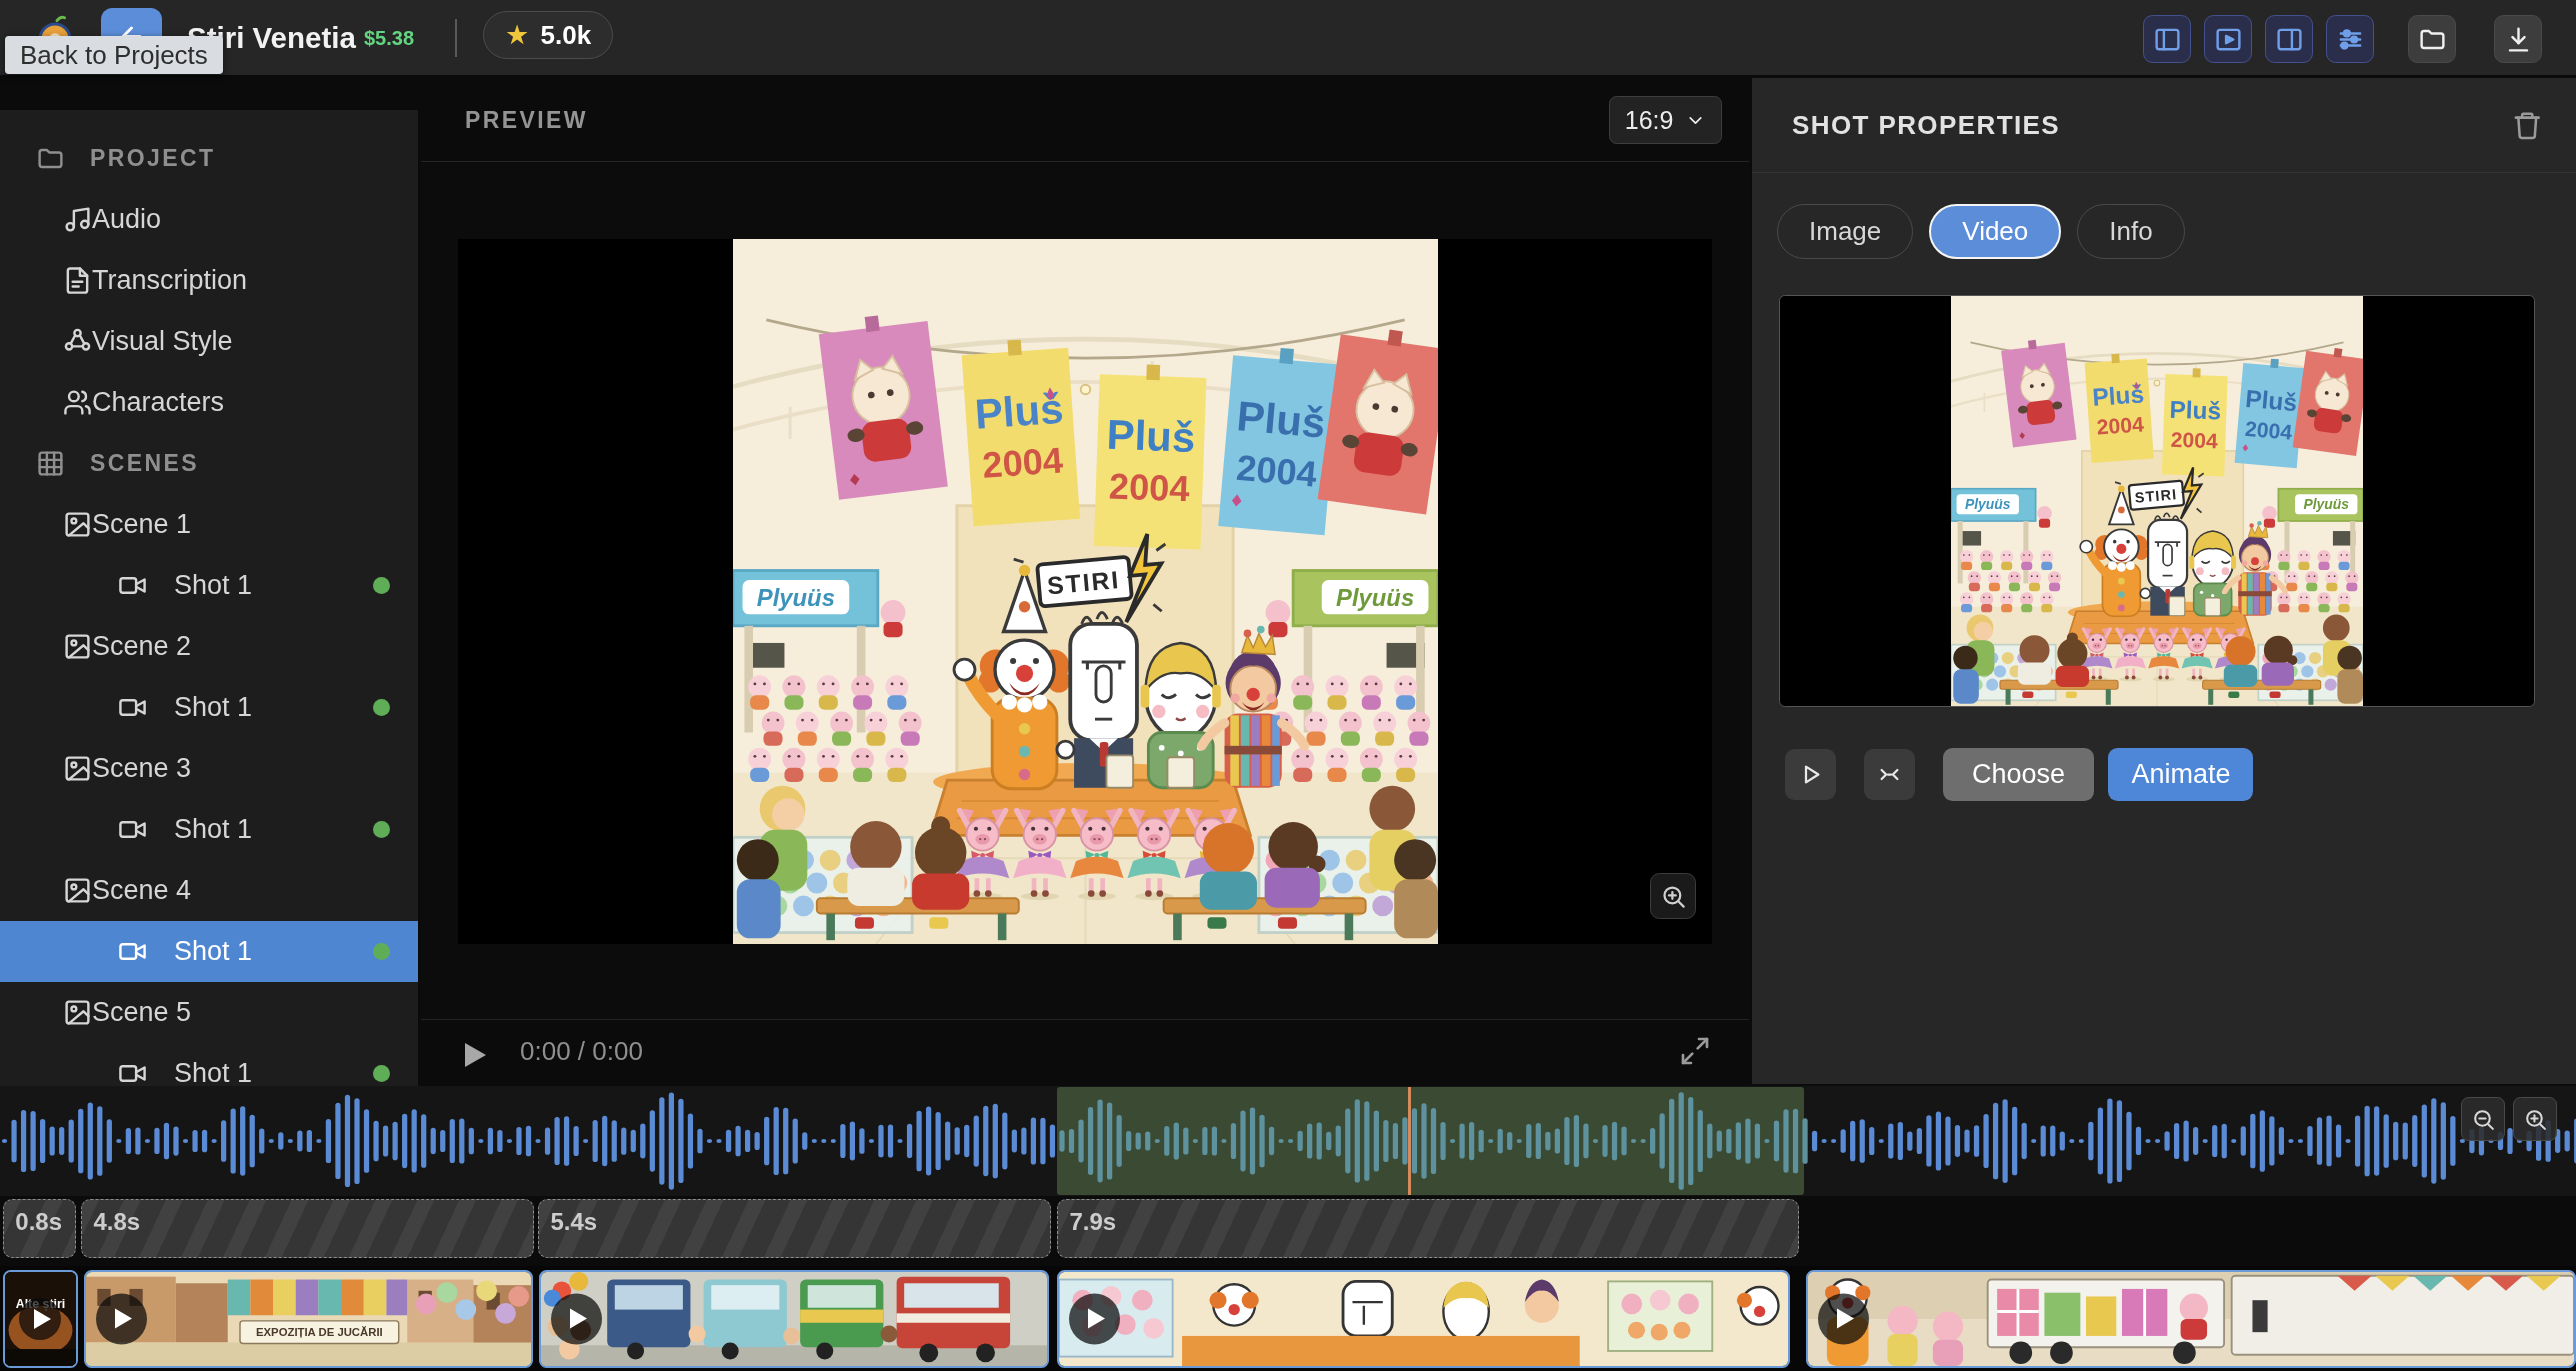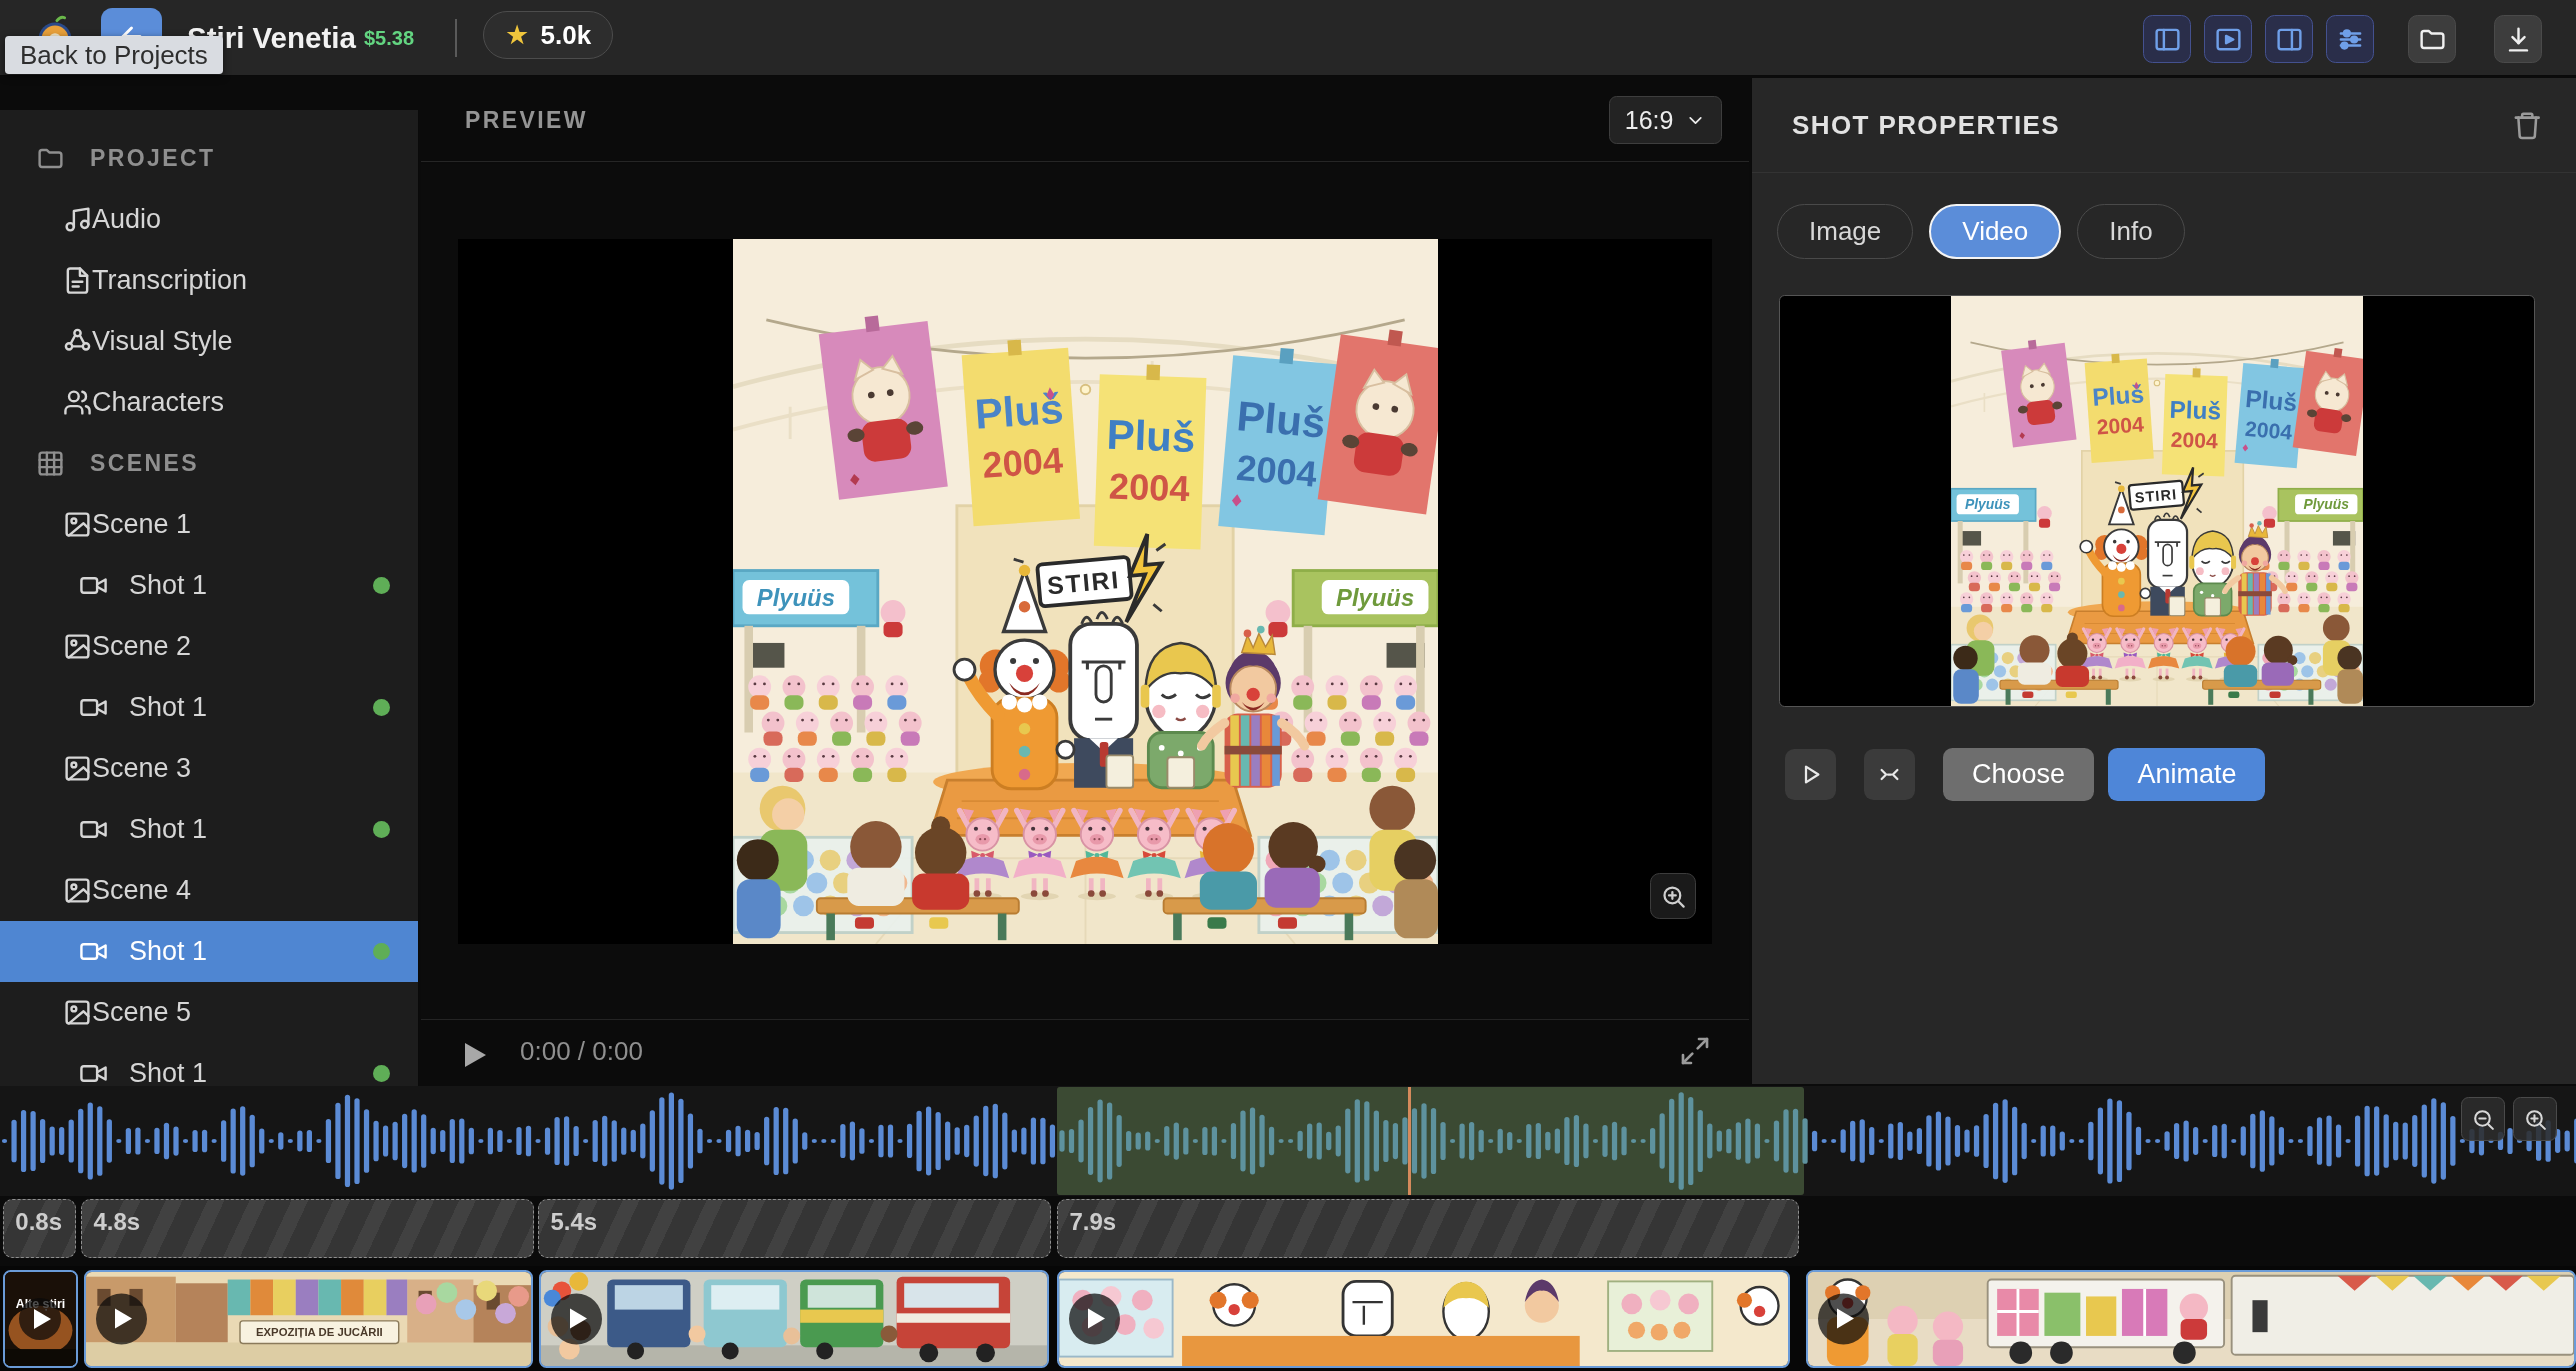--- a/index.html
+++ b/index.html
@@ -22,21 +22,21 @@
   .tb-blue { background:#2a2e4a; border:1.9px solid #44518f; color:#6f9fe8; }
   .tb-gray { background:#3d3d3d; border:1.9px solid #4a4a4a; color:#f0f0f0; }
 
   
   #sidebar { position:absolute; left:0; top:78px; width:419px; height:1006px; background:#1d1d1d; border-right:1.9px solid #0a0a0a;margin-top:32px; }
   .sb-row { position:relative; height:61px; display:flex; align-items:center; color:#d6d6d6; font-size:27px; }
   .sb-section { color:#8f8f8f; font-size:23px; font-weight:bold; letter-spacing:2.4px; }
   .sb-section .icon, .sb-row .icon { width:29px; height:29px; }
   .ind0 { padding-left:36px; gap:25px; }
   .ind1 { padding-left:63px; }
-  .ind2 { padding-left:79px; gap:21px; }
+  .ind2 { padding-left:118px; gap:27px; }
   .sb-row .dot { position:absolute; left:373px; width:17px; height:17px; border-radius:50%; background:#5fae57; }
   .sb-sel { background:#4f86d2; color:#fff; }
 
   
   #preview-panel { position:absolute; left:421px; top:78px; width:1328px; height:1006px; background:#0b0b0b; }
   #preview-header { position:absolute; left:0; top:0; width:100%; height:84px; border-bottom:1.9px solid #262626; }
   #preview-title { position:absolute; left:44px; top:0; line-height:84px; font-size:23px; font-weight:bold; letter-spacing:2.4px; color:#949494; }
   #aspect-btn { position:absolute; right:27px; top:18px; height:48px; background:#232323; border:1.9px solid #3e3e3e; border-radius:7.6px; color:#ececec; font-size:25px; display:flex; align-items:center; gap:11.4px; padding:0 15.2px; }
   #viewport { position:absolute; left:0; top:86px; width:100%; height:855px; background:#0c0c0c; }
   #video-box { position:absolute; left:37px; top:75px; width:1254px; height:705px; background:#000; display:flex; align-items:center; justify-content:center; }
@@ -51,21 +51,21 @@
   #rp-header { position:absolute; left:0; top:0; width:100%; height:95px; border-bottom:1.9px solid #333; }
   #rp-title { position:absolute; left:40px; top:0; line-height:95px; font-size:26px; font-weight:bold; letter-spacing:1.4px; color:#e2e2e2; }
   #trash-btn { position:absolute; right:34px; top:32px; width:30.5px; height:30.5px; color:#9a9a9a; }
   #rp-tabs { position:absolute; left:25px; top:126px; display:flex; gap:16px; }
   .pill { height:55px; border-radius:28px; border:1.9px solid #4a4a4a; color:#d8d8d8; font-size:26px; display:flex; align-items:center; padding:4px 31px; background:transparent; }
   .pill-active { background:#5b8dd9; border:2.9px solid #f4f4f4; color:#fff; }
   #rp-thumb { position:absolute; left:27px; top:217px; width:756px; height:412px; background:#000; border:1px solid #555; border-radius:5.7px; display:flex; align-items:center; justify-content:center; overflow:hidden; }
   #rp-buttons { position:absolute; left:33px; top:670px; display:flex; align-items:center; }
   .rp-sq { width:51px; height:51px; background:#3b3b3b; border-radius:9.5px; color:#e8e8e8; display:flex; align-items:center; justify-content:center; }
   #choose-btn { height:53px; background:#6e6e6e; border-radius:9.5px; color:#fff; font-size:27px; display:flex; align-items:center; padding:0 29px; margin-left:28px; }
-  #animate-btn { height:53px; background:#4e86d8; border-radius:9.5px; color:#fff; font-size:27px; display:flex; align-items:center; padding:0 29px; margin-left:14.3px; }
+  #animate-btn { height:53px; background:#4e86d8; border-radius:9.5px; color:#fff; font-size:27px; display:flex; align-items:center; padding:0 23px; margin-left:14.3px; }
 
   
   #waveform-row { position:absolute; left:0; top:1086px; width:2576px; height:110px; background:#151515; }
   #wf-green { position:absolute; left:1057px; top:1px; width:747px; height:108px; background:#3b4a33; border-radius:2.9px; }
   #wf-svg { position:absolute; left:0; top:0; }
   #playhead { position:absolute; left:1408px; top:1px; width:2.9px; height:108px; background:#d58a5c; }
   .wf-zoom { position:absolute; top:11.4px; width:44px; height:44px; border-radius:7.6px; background:rgba(44,44,44,.88); border:1.9px solid #4a4a4a; color:#d8d8d8; display:flex; align-items:center; justify-content:center; }
 
   #segments-row { position:absolute; left:0; top:1199px; width:2576px; height:65px; }
   .seg { position:absolute; top:0; height:59px; border:1.9px dashed #8f8f8f; border-radius:9.5px;

